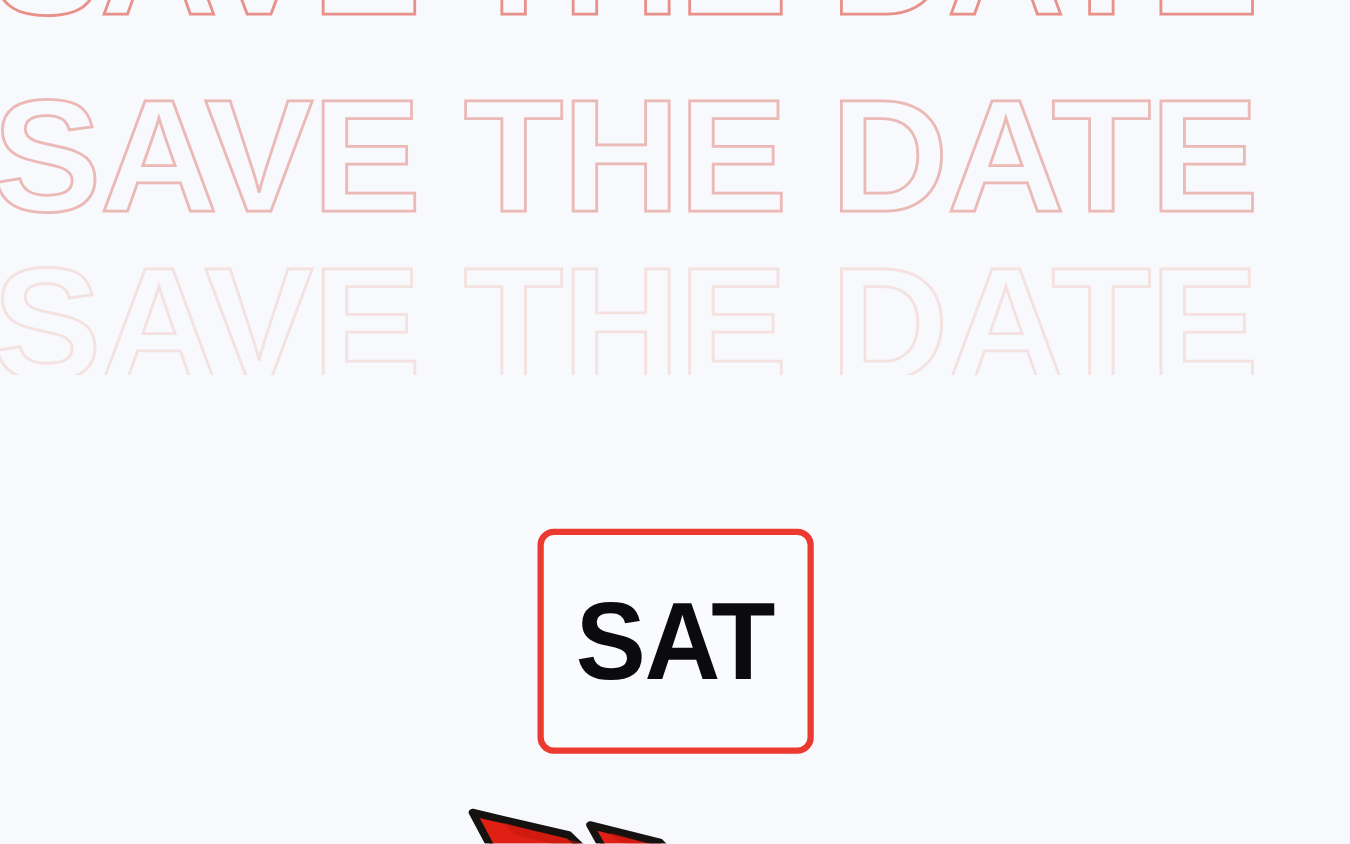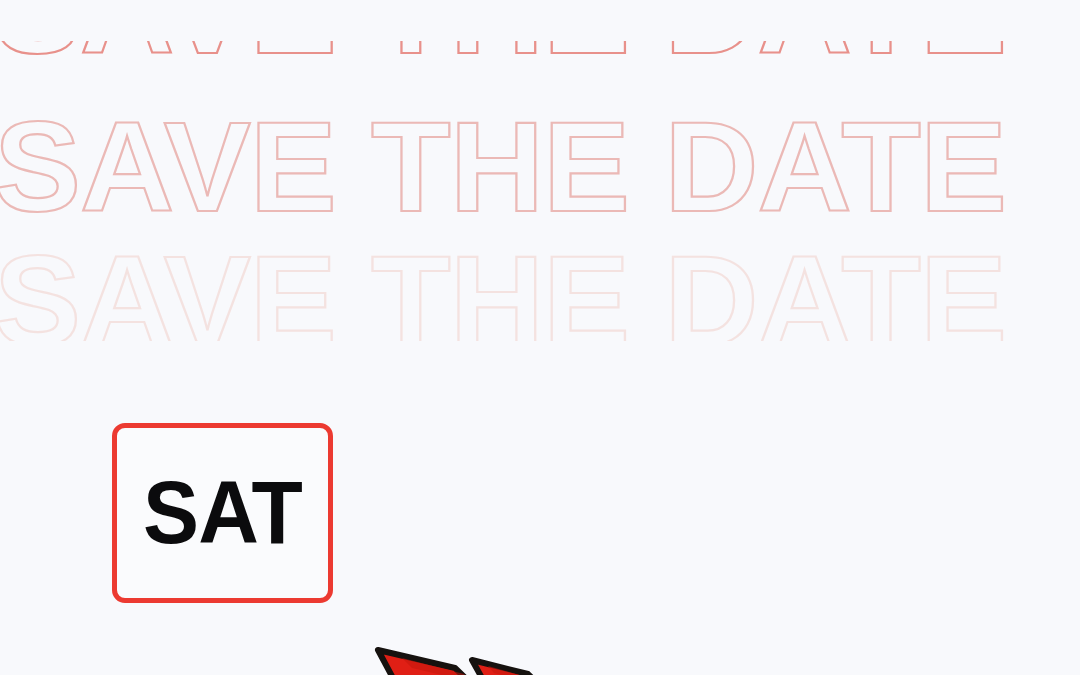--- a/index.html
+++ b/index.html
@@ -27,21 +27,20 @@
 
   
   .ghost-band {
     position: absolute;
     left: 0;
     top: 0;
     width: 1060px;
     height: 300px;
     overflow: hidden;
     pointer-events: none;
-    margin-top: 41px;
   }
 
   .ghost-row {
     position: absolute;
     left: -6px;
     width: 1100px;
     white-space: nowrap;
     font-family: "Liberation Sans", sans-serif;
     font-weight: 700;
     font-size: 128px;
@@ -87,20 +86,21 @@
   
   .date-row {
     position: absolute;
     left: 112px;
     top: 423px;
     width: 856px;
     height: 180px;
     display: flex;
     justify-content: space-between;
     align-items: center;
+    flex-direction: column;
   }
 
   .date-card {
     width: 221px;
     height: 180px;
     box-sizing: border-box;
     border: 5px solid #ec3a31;
     border-radius: 13px;
     background: #fafbfd;
     display: flex;

